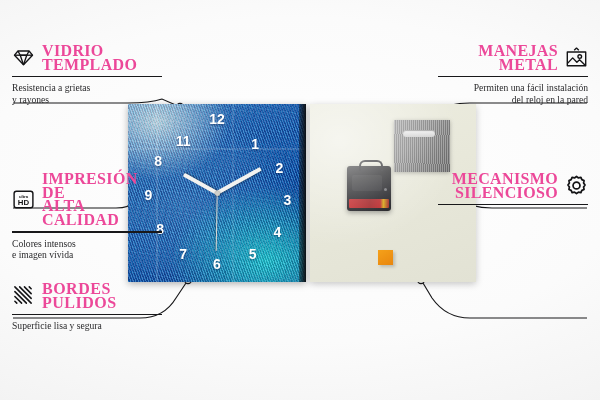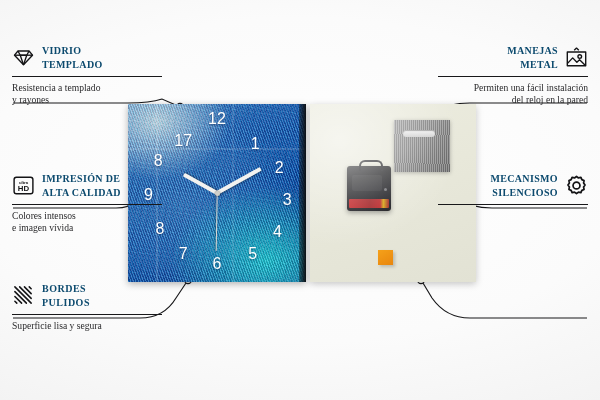--- a/index.html
+++ b/index.html
@@ -45,21 +45,21 @@
   }
   .clock .grid{
     position:absolute;inset:0;
     background:
       linear-gradient(90deg, rgba(255,255,255,.13) 0 2px, rgba(255,255,255,0) 2px) 28px 0/70px 100% no-repeat,
       linear-gradient(180deg, rgba(255,255,255,.12) 0 2px, rgba(255,255,255,0) 2px) 0 44px/100% 70px no-repeat,
       linear-gradient(90deg, rgba(255,255,255,.09) 0 2px, rgba(255,255,255,0) 2px) 104px 0/70px 100% no-repeat;
   }
   .numeral{
     position:absolute;color:#ffffff;font-family:"Liberation Sans", sans-serif;
-    font-weight:400;font-size:16px;line-height:1;
+    font-weight:700;font-size:14px;line-height:1;
     text-shadow:0 1px 2px rgba(0,20,60,.45);
     transform:translate(-50%,-50%);
   }
   .hand{position:absolute;left:50%;top:50%;transform-origin:0 0;background:#f2f2f0;border-radius:1px;
         box-shadow:0 1px 2px rgba(0,0,0,.35);}
   .hand.hour{width:38px;height:4px;}
   .hand.minute{width:50px;height:4px;}
   .hand.second{width:58px;height:1.4px;background:#d8d8d4;}
   .capnut{position:absolute;left:50%;top:50%;width:5px;height:5px;margin:-2.5px 0 0 -2.5px;
           border-radius:50%;background:#cfcfc9;box-shadow:0 0 2px rgba(0,0,0,.5);}
@@ -106,22 +106,22 @@
     position:absolute;left:68px;top:146px;width:15px;height:15px;
     background:linear-gradient(150deg,#f5a11a,#e8860d);
     box-shadow:2px 2px 3px rgba(0,0,0,.18);
   }
 
   
   .callout{position:absolute;width:150px;}
   .callout .head{display:flex;align-items:center;gap:7px;}
   .callout.right .head{flex-direction:row-reverse;}
   .callout .ttl{
-    font-family:"Liberation Serif", serif;font-weight:700;font-size:10px;
-    line-height:13.6px;color:#0c4a6e;letter-spacing:.35px;text-transform:uppercase;
+    font-family:"Liberation Serif", serif;font-weight:700;font-size:16px;
+    line-height:13.6px;color:#ec4899;letter-spacing:.35px;text-transform:uppercase;
     white-space:pre-line;
   }
   .callout.right .ttl{text-align:right;}
   .callout .rule{height:1.15px;background:#18181a;margin:5px 0 5px;}
   .callout .sub{
     font-family:"Liberation Serif", serif;font-size:9.6px;line-height:11.6px;
     color:#2a2a2c;white-space:pre-line;
   }
   .callout.right .sub{text-align:right;}
   .ic{width:23px;height:23px;flex:0 0 23px;display:block;}
@@ -169,21 +169,21 @@
       <span class="numeral" style="left:71.5%;top:22.5%">1</span>
       <span class="numeral" style="left:85%;top:36%">2</span>
       <span class="numeral" style="left:89.5%;top:54%">3</span>
       <span class="numeral" style="left:84%;top:72%">4</span>
       <span class="numeral" style="left:70%;top:84.5%">5</span>
       <span class="numeral" style="left:50%;top:90%">6</span>
       <span class="numeral" style="left:31%;top:84%">7</span>
       <span class="numeral" style="left:18%;top:70%">8</span>
       <span class="numeral" style="left:11.5%;top:51%">9</span>
       <span class="numeral" style="left:17%;top:32%">8</span>
-      <span class="numeral" style="left:31%;top:21%">17</span>
+      <span class="numeral" style="left:31%;top:21%">11</span>
       <div class="hand hour" style="transform:rotate(209deg) translateY(-2px)"></div>
       <div class="hand minute" style="transform:rotate(-29deg) translateY(-2px)"></div>
       <div class="hand second" style="transform:rotate(91deg) translateY(-.7px)"></div>
       <div class="capnut"></div>
     </div>
 
     <div class="back">
       <div class="hanger">
         <div class="slot"></div>
       </div>
@@ -208,21 +208,21 @@
               <path d="M6.2 5.2 L8.6 9.6 L12 19.6"></path>
               <path d="M17.8 5.2 L15.4 9.6 L12 19.6"></path>
           <path d="M8.6 9.6 H15.4"></path>
             </g>
           </svg>
       </span>
       <div class="ttl">Vidrio
 templado</div>
     </div>
     <div class="rule"></div>
-    <div class="sub">Resistencia a templado
+    <div class="sub">Resistencia a grietas
 y rayones</div>
   </div>
 
   <div class="callout left" id="c2">
     <div class="head">
       <span class="ic">
         <svg viewBox="0 0 24 24">
           <rect x="2.2" y="3.4" width="19.6" height="17.2" rx="2.4" fill="none" stroke="#141416" stroke-width="1.5"></rect>
           <text x="12" y="10.6" text-anchor="middle" font-family="Liberation Sans, sans-serif" font-size="4.4" font-weight="700" fill="#141416">ultra</text>
           <text x="12" y="18.2" text-anchor="middle" font-family="Liberation Sans, sans-serif" font-size="8.2" font-weight="700" fill="#141416">HD</text>

